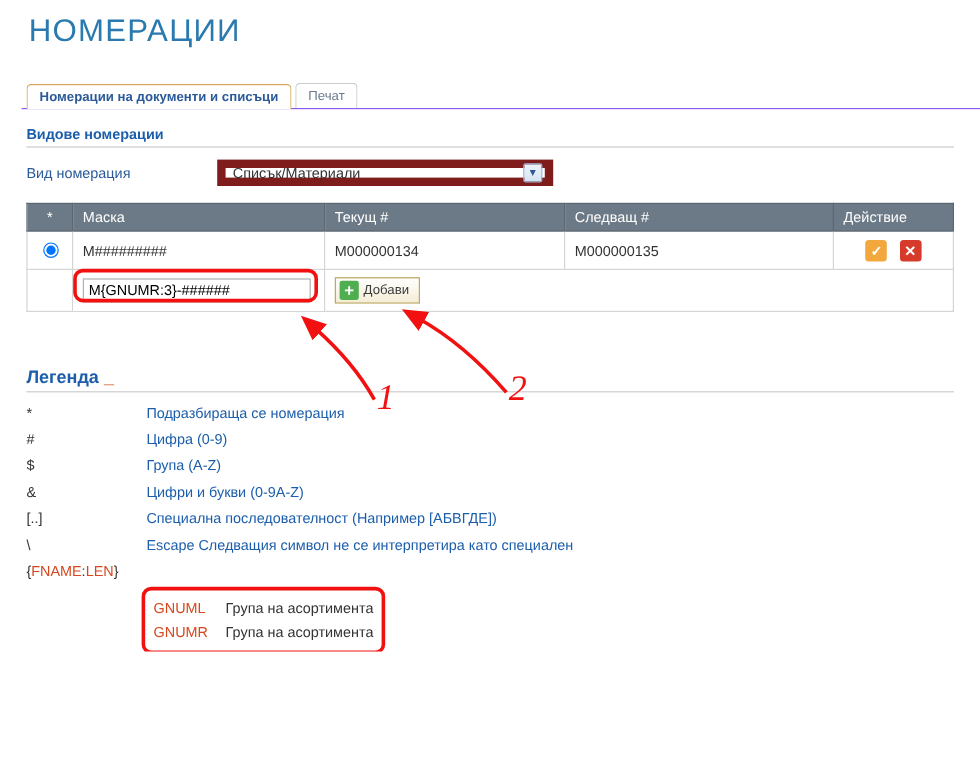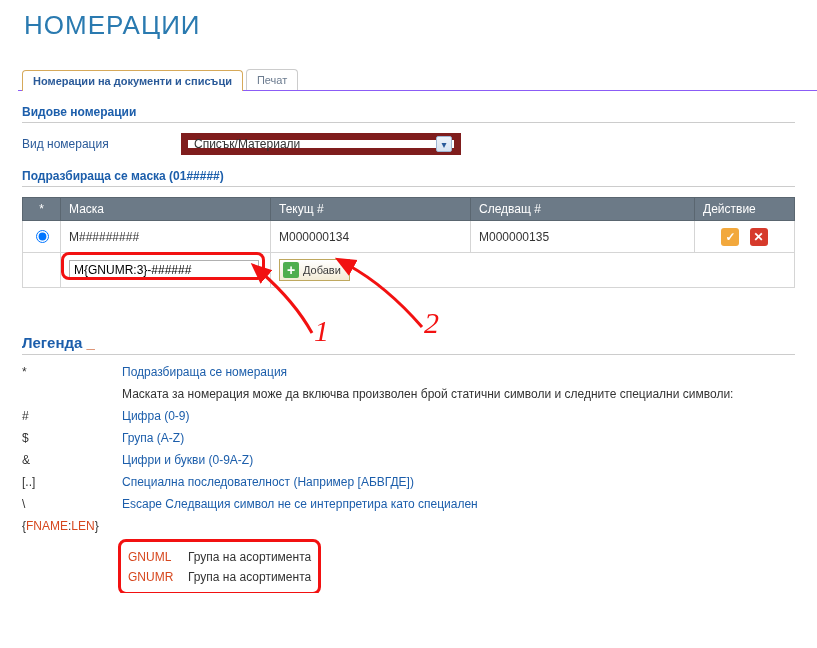--- a/index.html
+++ b/index.html
@@ -229,21 +229,20 @@
   <div class="form-row">
     <div class="form-label">Вид номерация</div>
     <div class="select">
       <span>Списък/Материали</span>
       <span class="arrow">▾</span>
     </div>
   </div>
 </div>
 
 <div class="section" style="position:relative;">
-  <div class="section-title">Подразбираща се маска (01#####)</div>
   <table class="grid">
     <thead>
       <tr>
         <th style="width:28px;text-align:center;">*</th>
         <th style="width:210px;">Маска</th>
         <th style="width:200px;">Текущ #</th>
         <th>Следващ #</th>
         <th style="width:100px;">Действие</th>
       </tr>
     </thead>
@@ -302,24 +301,20 @@
 <div class="legend-title">
   <span>Легенда</span> <span class="underscore">_</span>
 </div>
 
 <div class="legend">
   <div class="legend-row">
       <div class="legend-sym">*</div>
       <div class="legend-desc">Подразбираща се номерация</div>
     </div>
   <div class="legend-row">
-      <div class="legend-sym"></div>
-      <div class="legend-desc plain">Маската за номерация може да включва произволен брой статични символи и следните специални символи:</div>
-    </div>
-  <div class="legend-row">
       <div class="legend-sym">#</div>
       <div class="legend-desc">Цифра (0-9)</div>
     </div>
   <div class="legend-row">
       <div class="legend-sym">$</div>
       <div class="legend-desc">Група (A-Z)</div>
     </div>
   <div class="legend-row">
       <div class="legend-sym">&amp;</div>
       <div class="legend-desc">Цифри и букви (0-9A-Z)</div>

